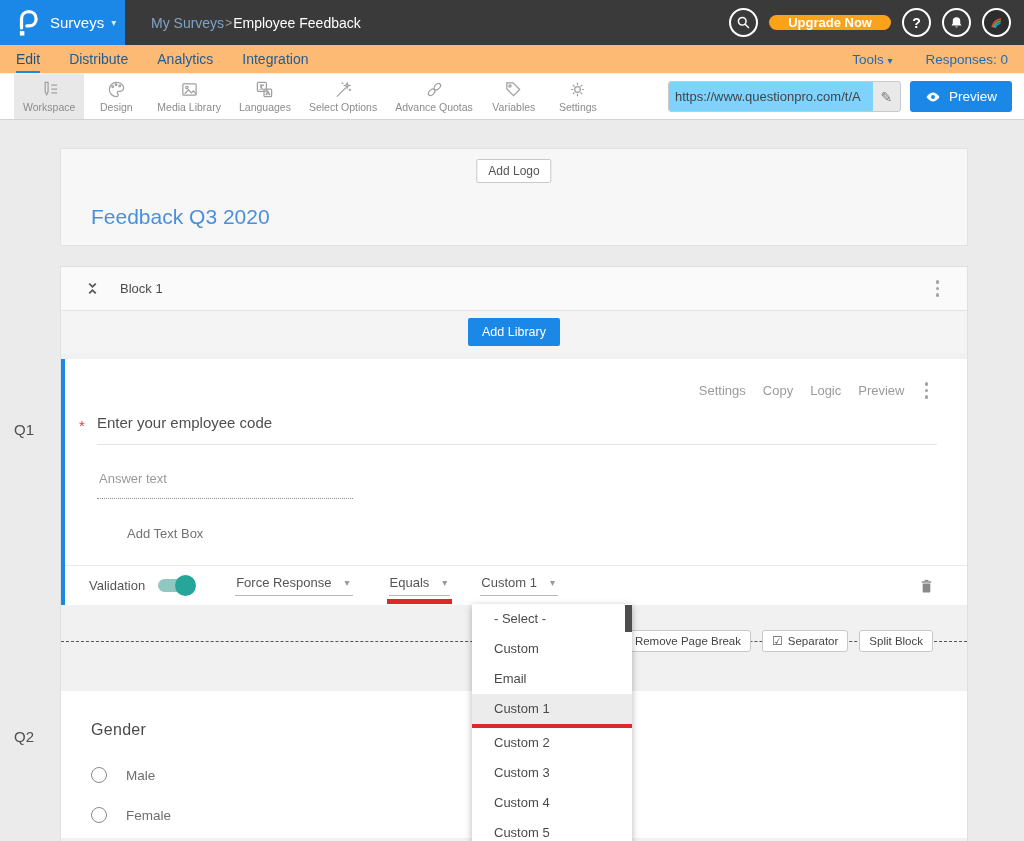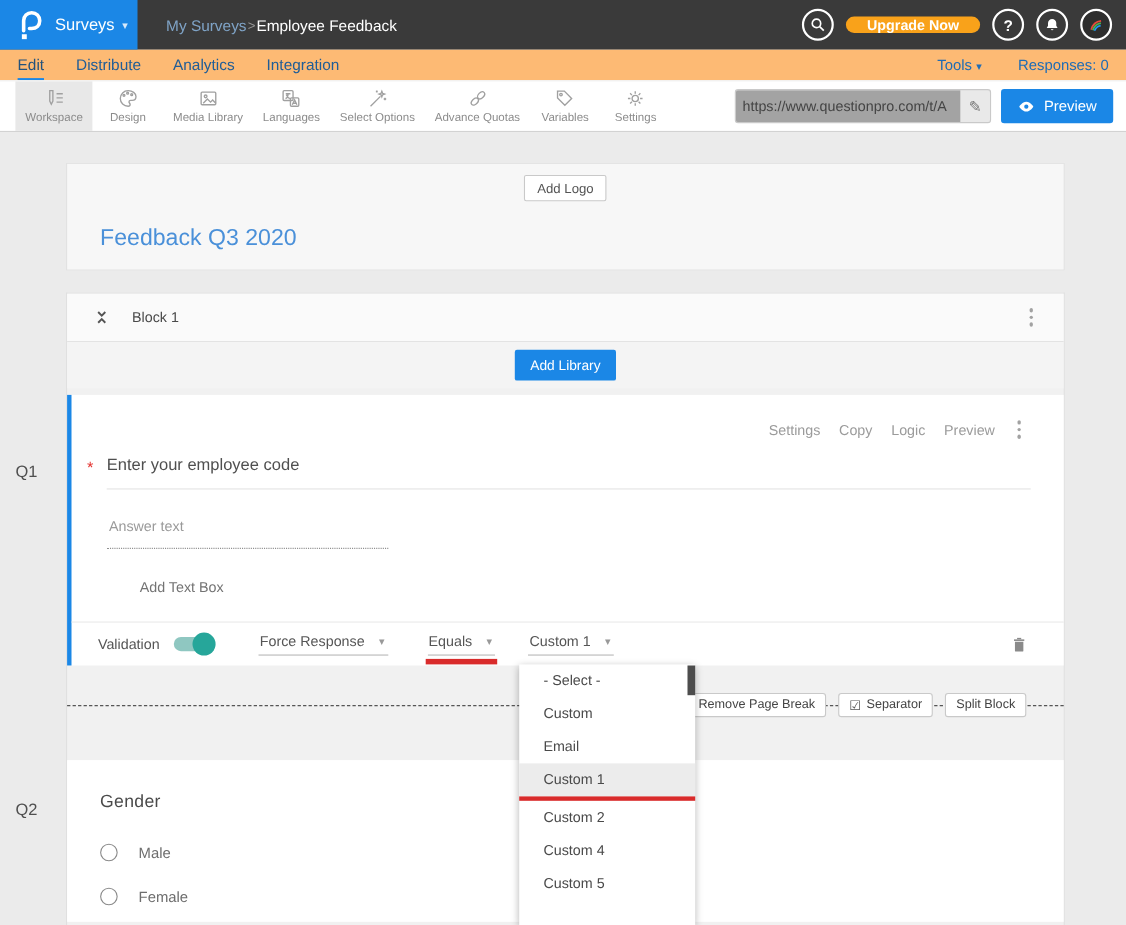--- a/index.html
+++ b/index.html
@@ -30,21 +30,21 @@
   .tools-link .caret-b { font-size:10px; color:#1f6cb5; }
   .responses { font-size:13.5px; color:#1f6cb5; }
 
   
   .toolbar { position:absolute; top:73px; left:0; width:1024px; height:47px; background:#fff; border-top:1px solid #f0f0f0; border-bottom:1px solid #d2d2d2; display:flex; align-items:stretch; padding-left:14px; }
   .tool { display:flex; flex-direction:column; align-items:center; justify-content:center; gap:2px; padding:0 9px; min-width:64px; cursor:pointer; }
   .tool svg { stroke:#a0a0a0; fill:none; stroke-width:1.3; }
   .tool .lbl { font-size:10.5px; color:#8c8c8c; white-space:nowrap; }
   .tool.active { background:#e8e8e8; }
   .url-wrap { margin-left:auto; margin-right:9px; align-self:center; display:flex; align-items:center; background:#e9e9e9; border:1px solid #c9c9c9; border-radius:3px; height:31px; width:233px; overflow:hidden; }
-  .url-input { flex:1; height:29px; border:none; outline:none; background:#a3a3a3; font-size:13px; color:#444; padding:0 6px; font-family:inherit; min-width:0; }
+  .url-input { flex:1; height:29px; border:none; outline:none; background:#7dd3fc; font-size:13px; color:#444; padding:0 6px; font-family:inherit; min-width:0; }
   .pencil { width:27px; text-align:center; color:#777; font-size:14px; cursor:pointer; }
   .preview-btn { align-self:center; margin-right:12px; background:#1b87e6; color:#fff; height:31px; border:none; border-radius:3px; font-size:13.5px; font-family:inherit; padding:0 15px; display:flex; align-items:center; gap:8px; cursor:pointer; }
 
   
   .main { position:absolute; top:120px; left:0; width:1024px; height:721px; overflow:hidden; }
   .qlabel { position:absolute; left:14px; font-size:15px; color:#4f4f4f; }
   #q1-label { top:301px; }
   #q2-label { top:608px; }
 
   .title-card { position:absolute; left:60px; top:28px; width:908px; height:98px; background:#f7f7f7; border:1px solid #e2e2e2; }
@@ -351,18 +351,19 @@
     </div>
   </div>
 
   <div class="dropdown">
     <div class="opt">- Select -</div>
     <div class="opt">Custom</div>
     <div class="opt">Email</div>
     <div class="opt selected">Custom 1</div>
     <div class="opt-redbar"></div>
     <div class="opt">Custom 2</div>
+    <div class="opt">Custom 3</div>
     <div class="opt">Custom 4</div>
     <div class="opt">Custom 5</div>
     <div class="scroll-thumb"></div>
   </div>
 
 </div>
 
 </body></html>

